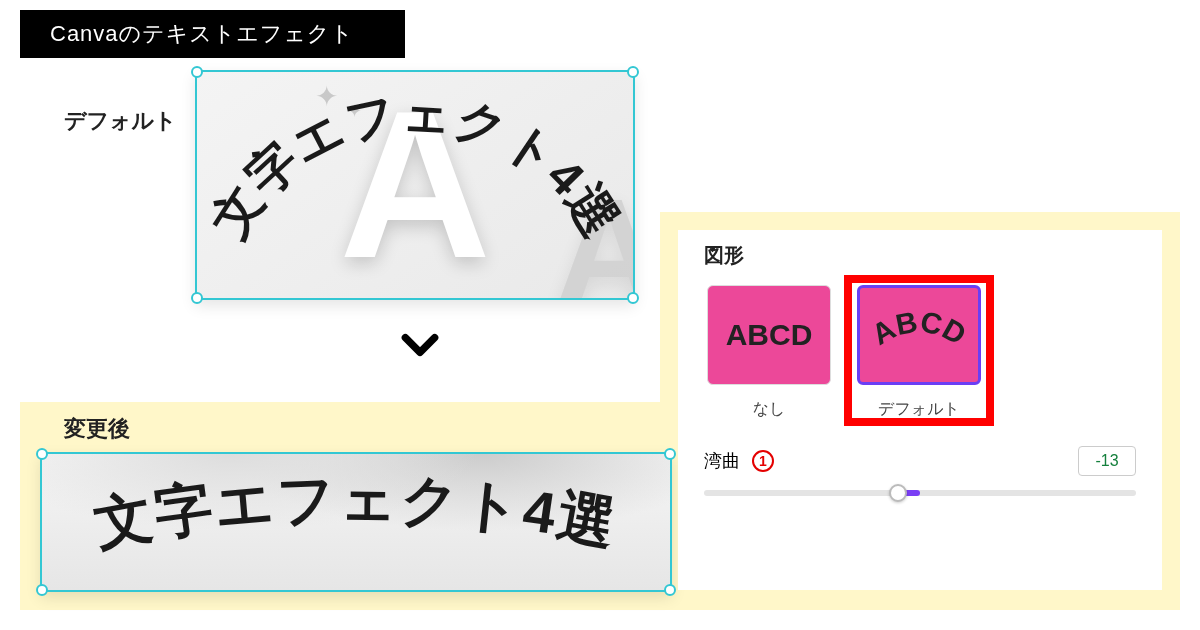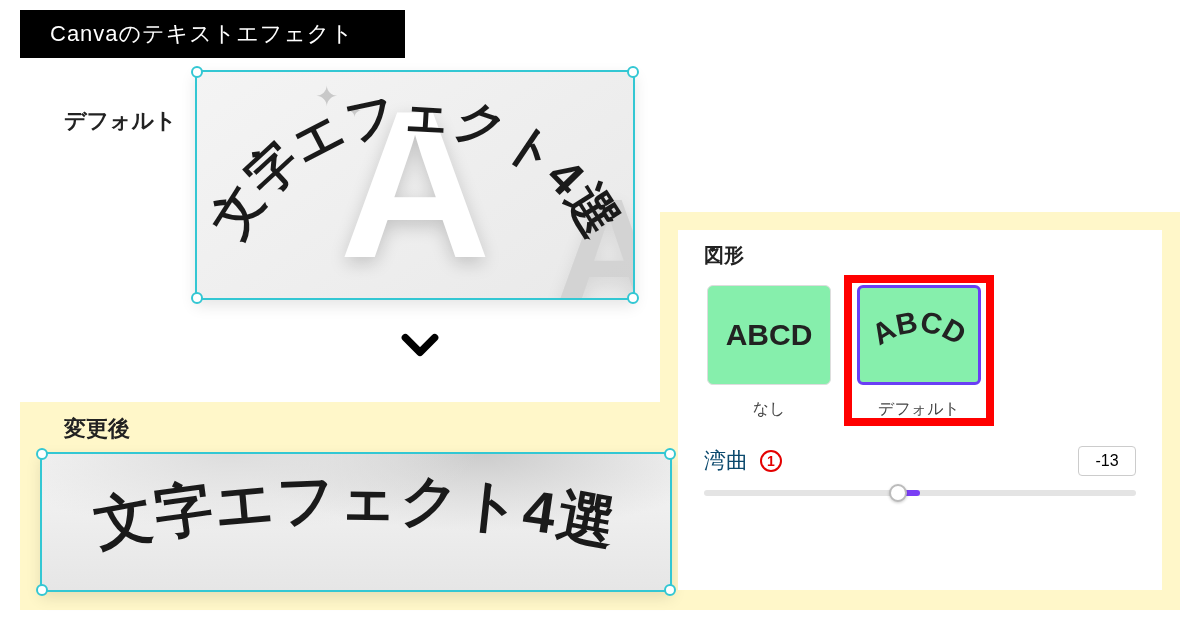--- a/index.html
+++ b/index.html
@@ -153,21 +153,21 @@
   .option {
     width: 130px;
     display: flex; flex-direction: column; align-items: center;
     cursor: pointer;
   }
   .option .thumb {
     width: 124px; height: 100px;
     border: 1px solid #ddd;
     border-radius: 6px;
     display: flex; align-items: center; justify-content: center;
-    background: #86efac;
+    background: #ec4899;
     font-weight: 800; font-size: 30px; color: #222;
   }
   .option .thumb.curve {
     border: 3px solid #6a3ef5;
   }
   .option .thumb.curve svg text {
     font-size: 30px; font-weight: 800; fill: #222;
   }
   .option .olabel {
     margin-top: 14px;
@@ -183,37 +183,37 @@
     border: 8px solid #ff0000;
     pointer-events: none;
   }
 
   .slider-row {
     display: flex; align-items: center; gap: 8px;
     margin-top: 26px;
     width: 100%;
   }
   .slider-label {
-    font-size: 22px; color: #0c4a6e; font-family: Liberation Mono, monospace;
+    font-size: 18px; color: #000000; font-family: Liberation Mono, monospace;
   }
   .marker {
     width: 22px; height: 22px; border-radius: 50%;
     border: 2px solid #e40000;
     color: #e40000;
     display: inline-flex; align-items: center; justify-content: center;
     font-size: 14px; font-weight: 700;
     margin-left: 4px;
   }
   .slider-value {
     margin-left: auto;
     width: 58px; height: 30px;
     border: 1px solid #ccc;
     border-radius: 4px;
     display: flex; align-items: center; justify-content: center;
-    font-size: 16px; color: #000000;
+    font-size: 16px; color: #15803d;
     background: #fff;
   }
   .track {
     position: relative;
     width: 100%;
     height: 6px;
     background: #e4e4e4;
     border-radius: 3px;
     margin-top: 14px;
   }

